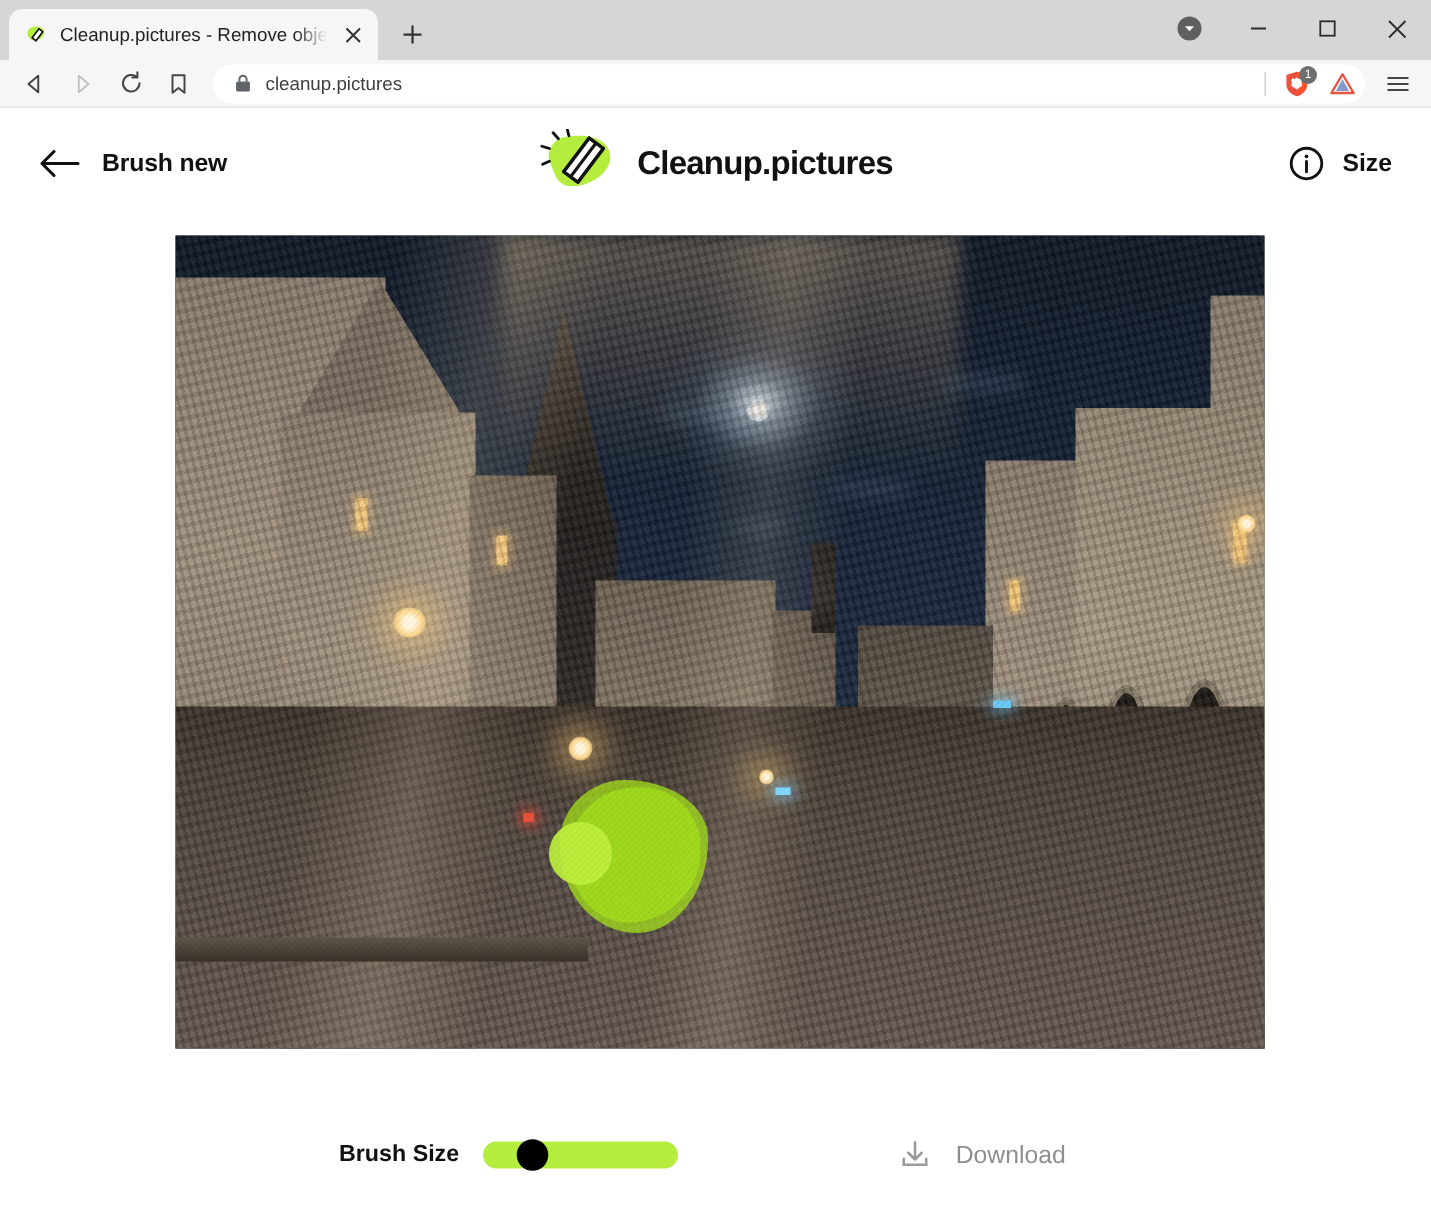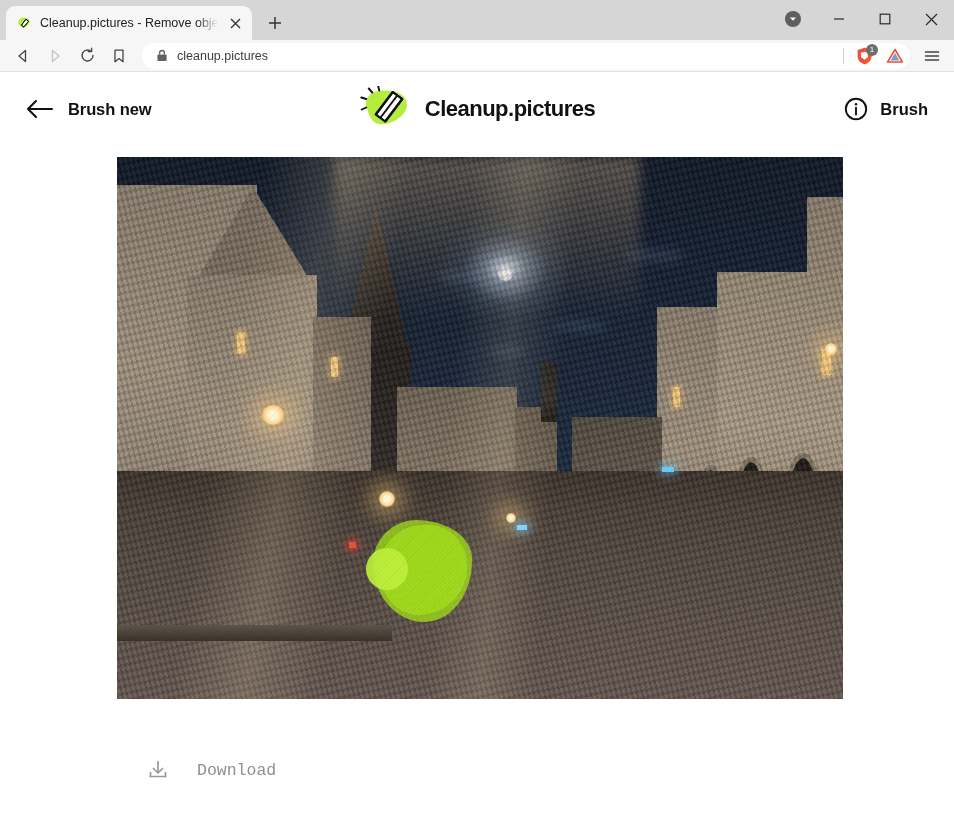--- a/index.html
+++ b/index.html
@@ -302,24 +302,23 @@
   .slider-thumb {
     position: absolute;
     left: 25%;
     top: 50%;
     transform: translate(-50%, -50%);
     width: 21px; height: 21px;
     border-radius: 50%;
     background: #000;
   }
   .download-group {
-    display: flex; align-items: center; gap: 28px;
+    display: flex; align-items: center; gap: 16px;
     margin-left: 147px;
     color: #9a9a9a;
-    font-family: Liberation Mono, monospace;
   }
   .download-label { font-size: 16.5px; color: #8e8e8e; }
 </style>
 </head>
 <body>
 
 <div class="browser-titlebar">
   <div class="tab-strip">
     <div class="tab">
       <span class="tab-favicon">
@@ -450,21 +449,21 @@
     </div>
 
     <div class="about">
       <span style="display:flex;">
         <svg width="24" height="24" viewBox="0 0 24 24">
           <circle cx="12" cy="12" r="10.2" fill="none" stroke="#111" stroke-width="1.9"></circle>
           <circle cx="12" cy="7.2" r="1.25" fill="#111"></circle>
           <path d="M12 10.6v7" stroke="#111" stroke-width="1.9" stroke-linecap="round"></path>
         </svg>
       </span>
-      <span class="about-label">Brush</span>
+      <span class="about-label">Size</span>
     </div>
   </div>
 
   <div class="canvas-area">
     <div class="photo">
 
       <div class="sky"></div>
       <div class="moon"></div>
       <div class="cloud" style="left:44%;top:21%;width:46px;height:11px;"></div>
       <div class="cloud" style="left:60%;top:30%;width:55px;height:12px;"></div>
@@ -512,20 +511,26 @@
 
       <div class="mask-paint"></div>
       <div class="mask-paint2"></div>
       <div class="brush-cursor"></div>
 
       <div class="grain"></div>
     </div>
   </div>
 
   <div class="bottom-bar">
+    <div class="brush-group">
+      <span class="brush-label">Brush Size</span>
+      <div class="slider">
+        <div class="slider-thumb" style="left: 25%;"></div>
+      </div>
+    </div>
 
     <div class="download-group">
       <span style="display:flex;">
         <svg width="22" height="22" viewBox="0 0 22 22">
           <path d="M11 2.5v11M6.5 9.5 11 14l4.5-4.5" fill="none" stroke="#9a9a9a" stroke-width="1.7" stroke-linecap="round" stroke-linejoin="round"></path>
           <path d="M3.5 17.5h15" fill="none" stroke="#9a9a9a" stroke-width="1.7" stroke-linecap="round"></path>
           <path d="M3.5 13.5v4M18.5 13.5v4" fill="none" stroke="#9a9a9a" stroke-width="1.7" stroke-linecap="round"></path>
         </svg>
       </span>
       <span class="download-label">Download</span>

